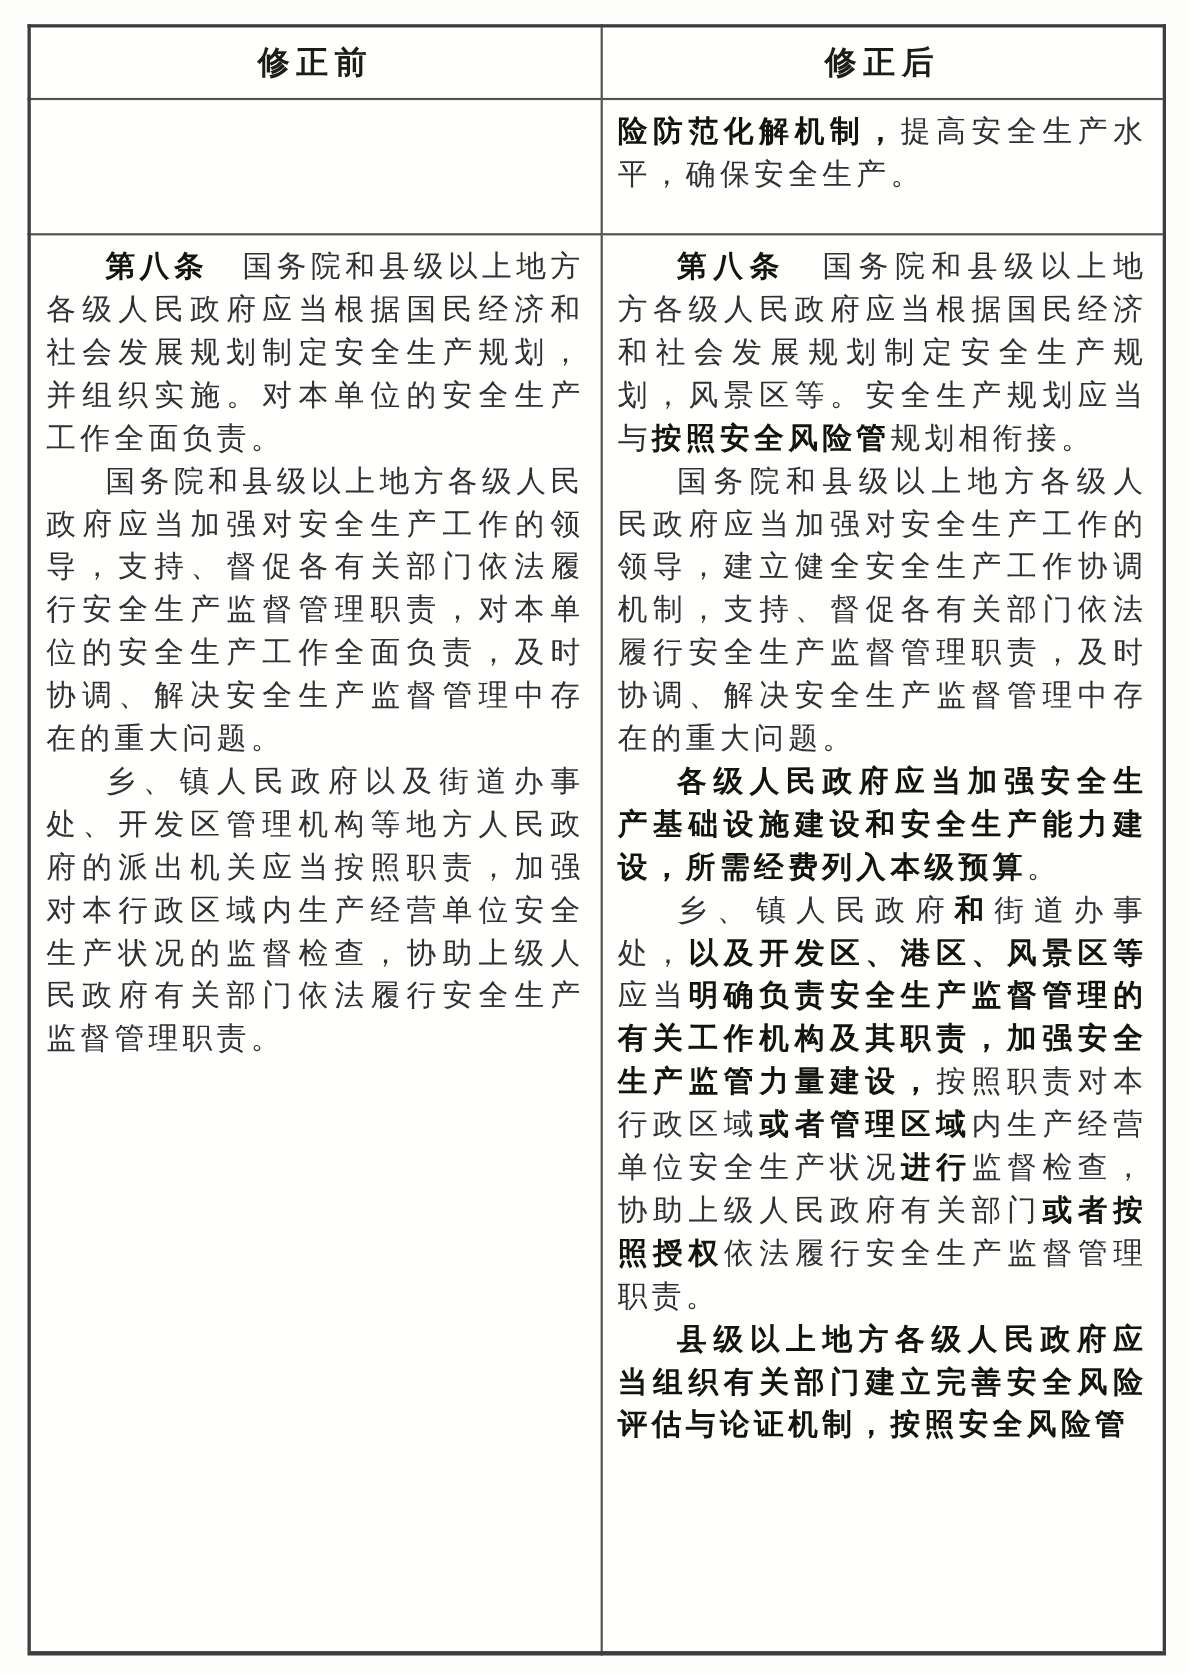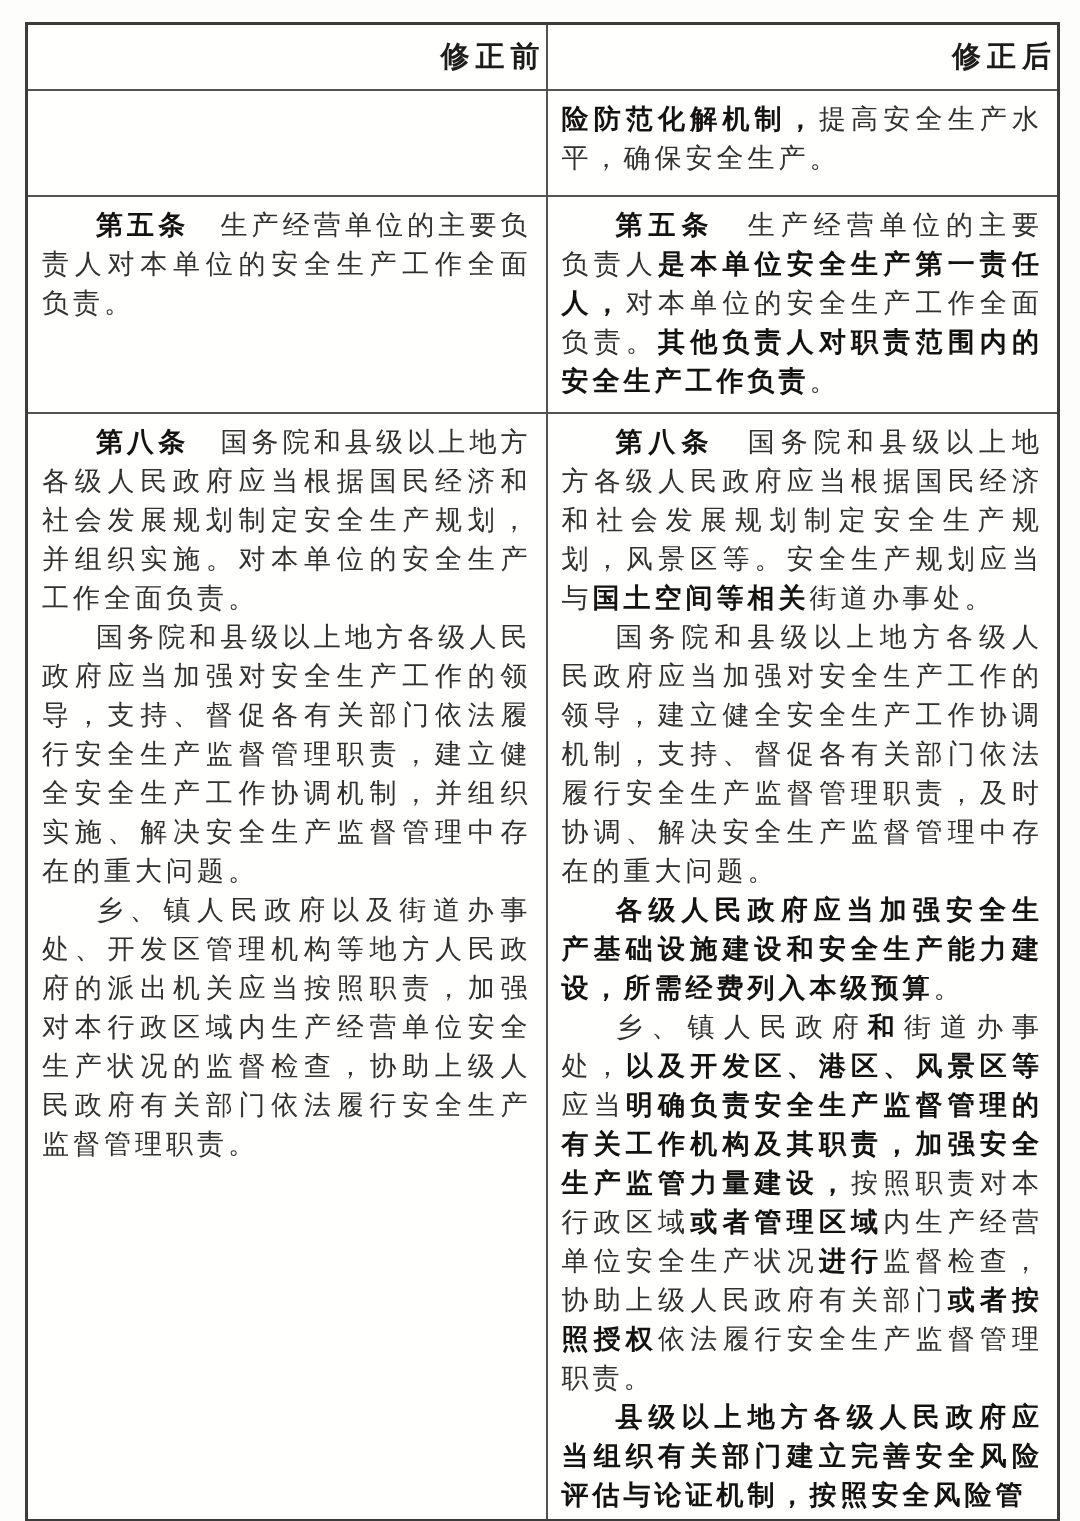--- a/index.html
+++ b/index.html
@@ -25,21 +25,21 @@
   }
   col.c-before { width: 520px; }
   col.c-after  { width: 512px; }
   th, td { border: 2px solid #555250; }
   thead tr { height: 66px; }
   th {
     font-family: "Liberation Sans", sans-serif;
     font-weight: 700;
     font-size: 29px;
     letter-spacing: 6px;
-    text-align: right;
+    text-align: center;
     vertical-align: middle;
     color: #1d1c1b;
     padding: 0;
   }
   td {
     vertical-align: top;
     padding: 9px 14px 4px 14px;
   }
   tbody tr:nth-child(1) { height: 106px; }
   tbody tr:nth-child(2) { height: 217px; }
@@ -78,34 +78,26 @@
     </thead>
     <tbody>
         <tr>
           <td></td>
           <td>
             <p class="para"><span class="run b">险防范化解机制，</span><span class="run">提高安全生产水平，确保安全生产。</span></p>
           </td>
         </tr>
         <tr>
           <td>
-            <p class="para indent"><span class="run b">第五条</span><span class="run">　生产经营单位的主要负责人对本单位的安全生产工作全面负责。</span></p>
-          </td>
-          <td>
-            <p class="para indent"><span class="run b">第五条</span><span class="run">　生产经营单位的主要负责人</span><span class="run b">是本单位安全生产第一责任人，</span><span class="run">对本单位的安全生产工作全面负责。</span><span class="run b">其他负责人对职责范围内的安全生产工作负责</span><span class="run">。</span></p>
-          </td>
-        </tr>
-        <tr>
-          <td>
             <p class="para indent"><span class="run b">第八条</span><span class="run">　国务院和县级以上地方各级人民政府应当根据国民经济和社会发展规划制定安全生产规划，并组织实施。对本单位的安全生产工作全面负责。</span></p>
-            <p class="para indent"><span class="run">国务院和县级以上地方各级人民政府应当加强对安全生产工作的领导，支持、督促各有关部门依法履行安全生产监督管理职责，建立健全安全生产工作协调机制，并组织实施、解决安全生产监督管理中存在的重大问题。</span></p>
+            <p class="para indent"><span class="run">国务院和县级以上地方各级人民政府应当加强对安全生产工作的领导，支持、督促各有关部门依法履行安全生产监督管理职责，对本单位的安全生产工作全面负责，及时协调、解决安全生产监督管理中存在的重大问题。</span></p>
             <p class="para indent"><span class="run">乡、镇人民政府以及街道办事处、开发区管理机构等地方人民政府的派出机关应当按照职责，加强对本行政区域内生产经营单位安全生产状况的监督检查，协助上级人民政府有关部门依法履行安全生产监督管理职责。</span></p>
           </td>
           <td>
-            <p class="para indent"><span class="run b">第八条</span><span class="run">　国务院和县级以上地方各级人民政府应当根据国民经济和社会发展规划制定安全生产规划，风景区等。安全生产规划应当与</span><span class="run b">国土空间等相关</span><span class="run">街道办事处。</span></p>
+            <p class="para indent"><span class="run b">第八条</span><span class="run">　国务院和县级以上地方各级人民政府应当根据国民经济和社会发展规划制定安全生产规划，风景区等。安全生产规划应当与</span><span class="run b">按照安全风险管</span><span class="run">规划相衔接。</span></p>
             <p class="para indent"><span class="run">国务院和县级以上地方各级人民政府应当加强对安全生产工作的领导，建立健全安全生产工作协调机制，支持、督促各有关部门依法履行安全生产监督管理职责，及时协调、解决安全生产监督管理中存在的重大问题。</span></p>
             <p class="para indent"><span class="run b">各级人民政府应当加强安全生产基础设施建设和安全生产能力建设，所需经费列入本级预算</span><span class="run">。</span></p>
             <p class="para indent"><span class="run">乡、镇人民政府</span><span class="run b">和</span><span class="run">街道办事处，</span><span class="run b">以及开发区、港区、风景区等</span><span class="run">应当</span><span class="run b">明确负责安全生产监督管理的有关工作机构及其职责，加强安全生产监管力量建设，</span><span class="run">按照职责对本行政区域</span><span class="run b">或者管理区域</span><span class="run">内生产经营单位安全生产状况</span><span class="run b">进行</span><span class="run">监督检查，协助上级人民政府有关部门</span><span class="run b">或者按照授权</span><span class="run">依法履行安全生产监督管理职责。</span></p>
             <p class="para indent"><span class="run b">县级以上地方各级人民政府应当组织有关部门建立完善安全风险评估与论证机制，按照安全风险管</span></p>
           </td>
         </tr>
       </tbody>
   </table>
 </div>
 

